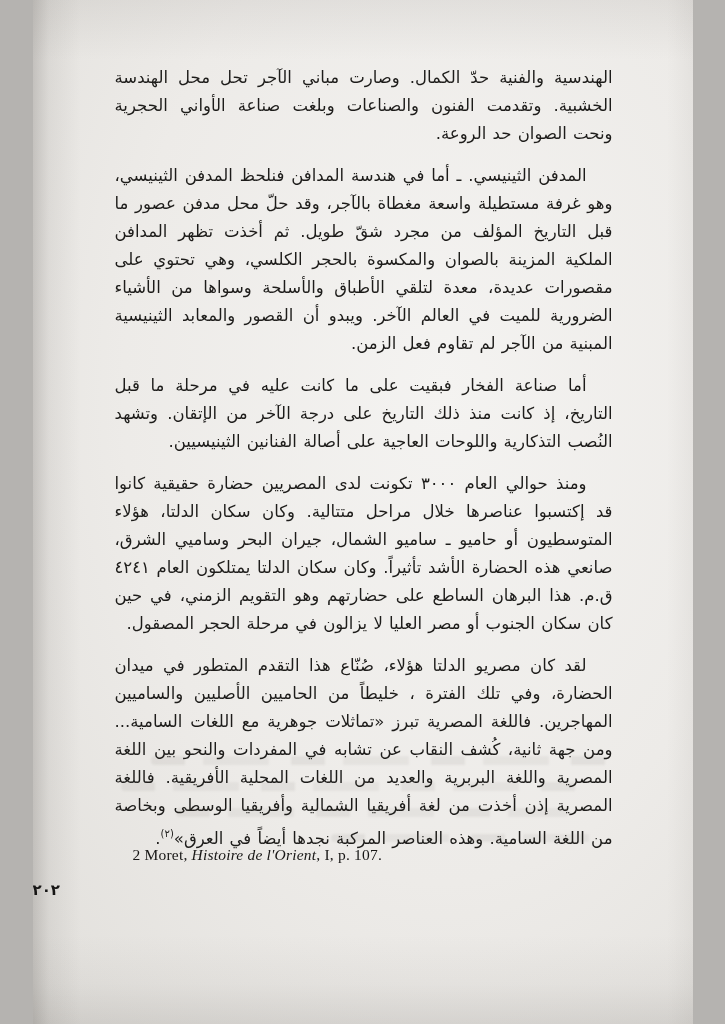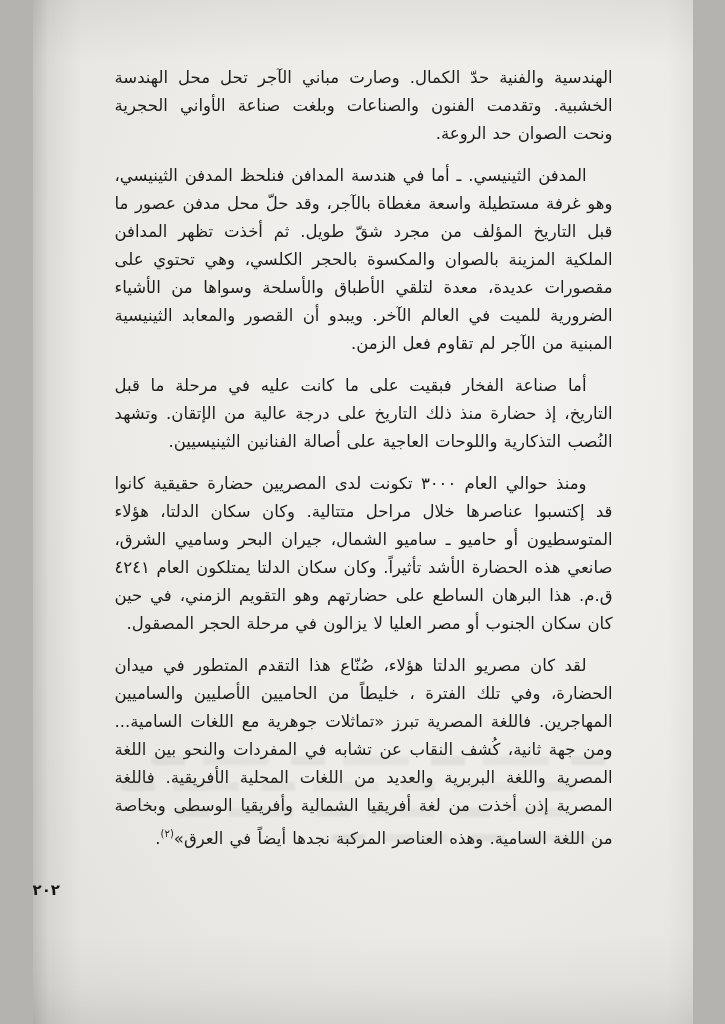--- a/index.html
+++ b/index.html
@@ -94,30 +94,31 @@
 </head>
 <body>
 
 <div class="page">
 
   <main class="text-block">
     <p class="para">الهندسية والفنية حدّ الكمال. وصارت مباني الآجر تحل محل الهندسة الخشبية. وتقدمت الفنون والصناعات وبلغت صناعة الأواني الحجرية ونحت الصوان حد الروعة.</p>
 
     <p class="para indent">المدفن الثينيسي. ـ أما في هندسة المدافن فنلحظ المدفن الثينيسي، وهو غرفة مستطيلة واسعة مغطاة بالآجر، وقد حلّ محل مدفن عصور ما قبل التاريخ المؤلف من مجرد شقّ طويل. ثم أخذت تظهر المدافن الملكية المزينة بالصوان والمكسوة بالحجر الكلسي، وهي تحتوي على مقصورات عديدة، معدة لتلقي الأطباق والأسلحة وسواها من الأشياء الضرورية للميت في العالم الآخر. ويبدو أن القصور والمعابد الثينيسية المبنية من الآجر لم تقاوم فعل الزمن.</p>
 
-    <p class="para indent">أما صناعة الفخار فبقيت على ما كانت عليه في مرحلة ما قبل التاريخ، إذ حضارة منذ ذلك التاريخ على درجة عالية من الإتقان. وتشهد النُصب التذكارية واللوحات العاجية على أصالة الفنانين الثينيسيين.</p>
+    <p class="para indent">أما صناعة الفخار فبقيت على ما كانت عليه في مرحلة ما قبل التاريخ، إذ كانت منذ ذلك التاريخ على درجة الآخر من الإتقان. وتشهد النُصب التذكارية واللوحات العاجية على أصالة الفنانين الثينيسيين.</p>
 
     <p class="para indent">ومنذ حوالي العام ٣٠٠٠ تكونت لدى المصريين حضارة حقيقية كانوا قد إكتسبوا عناصرها خلال مراحل متتالية. وكان سكان الدلتا، هؤلاء المتوسطيون أو حاميو ـ ساميو الشمال، جيران البحر وساميي الشرق، صانعي هذه الحضارة الأشد تأثيراً. وكان سكان الدلتا يمتلكون العام ٤٢٤١ ق.م. هذا البرهان الساطع على حضارتهم وهو التقويم الزمني، في حين كان سكان الجنوب أو مصر العليا لا يزالون في مرحلة الحجر المصقول.</p>
 
     <p class="para indent"><span>لقد كان مصريو الدلتا هؤلاء، صُنّاع هذا التقدم المتطور في ميدان الحضارة، وفي تلك الفترة ، خليطاً من الحاميين الأصليين والساميين المهاجرين. فاللغة المصرية تبرز «تماثلات جوهرية مع اللغات السامية... ومن جهة ثانية، كُشف النقاب عن تشابه في المفردات والنحو بين اللغة المصرية واللغة البربرية والعديد من اللغات المحلية الأفريقية. فاللغة المصرية إذن أخذت من لغة أفريقيا الشمالية وأفريقيا الوسطى وبخاصة من اللغة السامية. وهذه العناصر المركبة نجدها أيضاً في العرق»</span><span class="fn-ref">(٢)</span><span>.</span></p>
   </main>
 
   <div class="bleed">
     <div class="bleed-line l1"></div>
     <div class="bleed-line l2"></div>
     <div class="bleed-line l3"></div>
     <div class="bleed-line l4"></div>
   </div>
 
+  <div class="footnote"><span>2</span><span> Moret, </span><i>Histoire de l'Orient</i><span>, I, p. 107.</span></div>
 
   <div class="page-number">٢٠٢</div>
 
 </div>
 
 </body></html>

